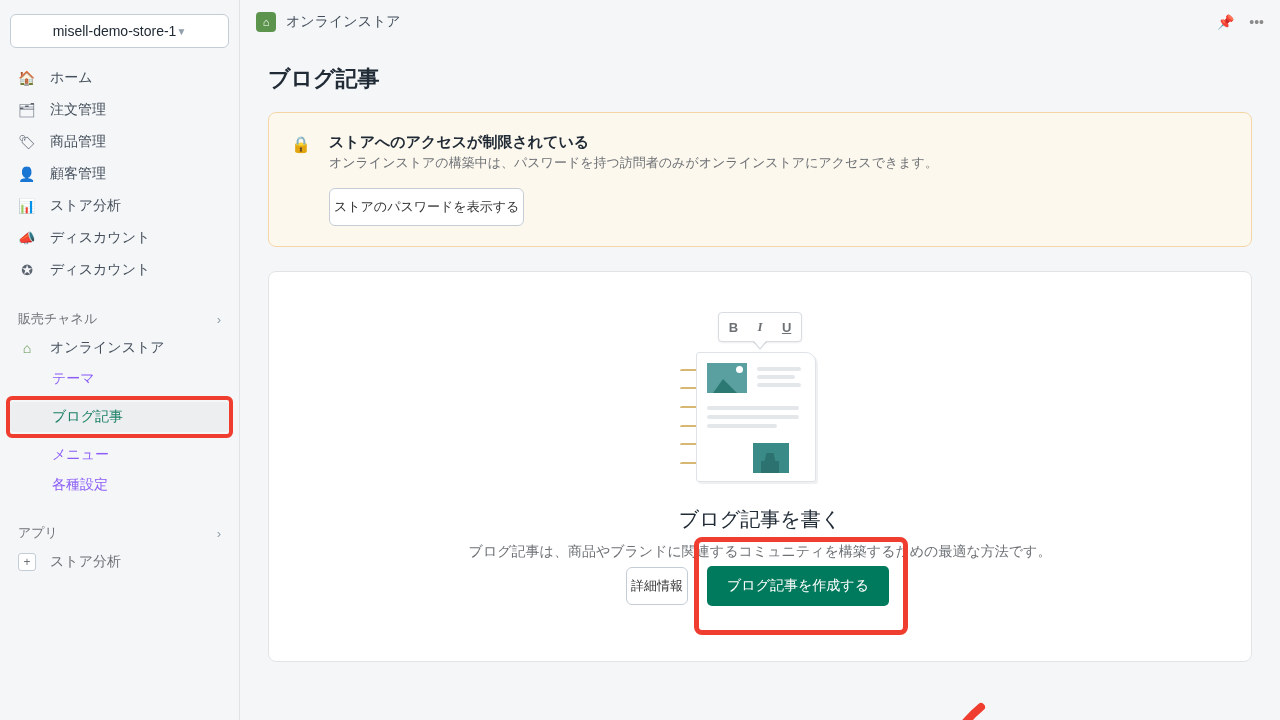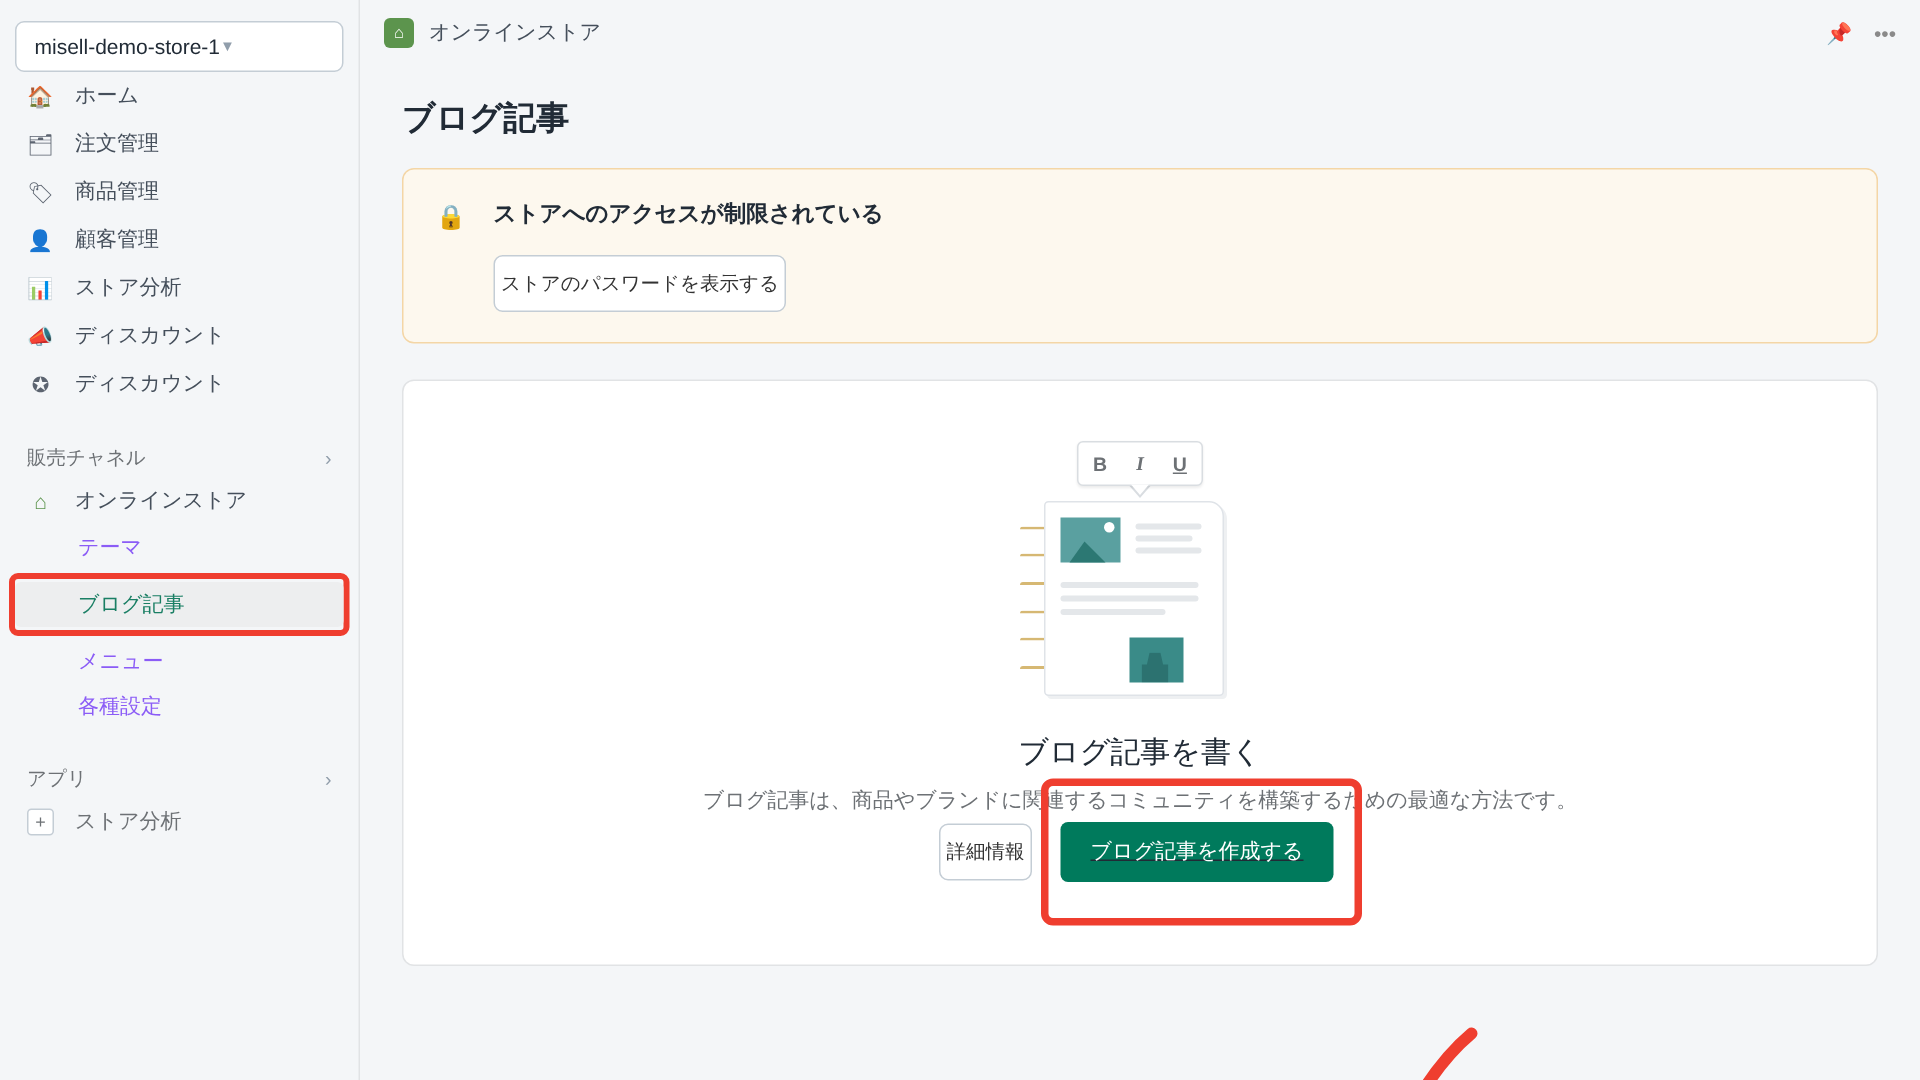--- a/index.html
+++ b/index.html
@@ -1,21 +1,21 @@
 <!DOCTYPE html>
 <html><head>
 <meta charset="utf-8">
 <style>
 * { box-sizing: border-box; margin: 0; padding: 0; }
 body { font-family: -apple-system, BlinkMacSystemFont, "Segoe UI", sans-serif; font-size: 14px; color: #212b36; background: #f4f6f8; width: 1280px; height: 720px; overflow: hidden; }
 .app { display: flex; height: 100%; }
 
 
 .sidebar { width: 240px; background: #f4f6f8; border-right: 1px solid #e1e3e5; display: flex; flex-direction: column; padding: 14px 10px 0 10px; }
-.store-select { border: 1px solid #c4cdd5; border-radius: 6px; padding: 8px 12px; display: flex; align-items: center; justify-content: flex-start; background: #fff; cursor: pointer; }
+.store-select { border: 1px solid #c4cdd5; border-radius: 6px; padding: 8px 12px; display: flex; align-items: center; justify-content: center; background: #fff; cursor: pointer; margin-bottom: 14px; }
 .store-select .caret { color: #919eab; font-size: 10px; }
 .nav-item { display: flex; align-items: center; gap: 14px; padding: 7px 8px; border-radius: 4px; color: #454f5b; cursor: pointer; }
 .nav-item .icon { width: 18px; text-align: center; color: #5c6470; }
 .nav-section { margin-top: 20px; }
 .section-head { display: flex; align-items: center; justify-content: space-between; padding: 4px 8px; color: #6d7175; font-size: 13px; gap: 12px; }
 .section-head .chev { color: #919eab; }
 .sub-item { padding: 6px 8px 6px 42px; color: #8b5cf6; cursor: pointer; border-radius: 4px; }
 .sub-item.active { background: #edeeef; color: #1a7f64; font-weight: 500; }
 .highlight-box { border: 4px solid #ef3e2f; border-radius: 6px; padding: 2px 0; margin: 2px -4px; }
 .add-app { display: flex; align-items: center; gap: 14px; padding: 7px 8px; color: #6d7175; cursor: pointer; }
@@ -28,21 +28,21 @@
 .store-badge { width: 20px; height: 20px; background: #5c944d; border-radius: 4px; display:flex; align-items:center; justify-content:center; color:#fff; font-size:11px; }
 .topbar-right { display: flex; align-items: center; gap: 14px; color: #8a8a8a; }
 .pin { color: #eec55c; }
 
 .content { padding: 20px 28px; overflow: auto; flex:1; }
 .page-title { font-size: 22px; font-weight: 600; margin-bottom: 18px; }
 
 .banner { border: 1px solid #f4d6a6; background: #fdf8ee; border-radius: 8px; padding: 20px 22px; display: flex; gap: 18px; margin-bottom: 24px; }
 .lock-icon { color: #eeb032; font-size: 16px; margin-top: 2px; }
 .banner-body { flex:1; }
-.banner-title { font-weight: 600; font-size: 15px; margin-bottom: 18px; }
+.banner-title { font-weight: 600; font-size: 15px; margin-bottom: 2px; }
 .banner-desc { color: #6d7175; font-size: 13px; margin-bottom: 16px; }
 .btn-outline { border: 1px solid #c4cdd5; background: #fff; border-radius: 6px; padding: 9px 4px; font-size: 13px; cursor: pointer; color:#333; }
 
 .card { background: #fff; border-radius: 8px; border: 1px solid #e1e3e5; padding: 40px 30px 50px; display: flex; flex-direction: column; align-items: center; position: relative; }
 .empty-illus { width: 160px; height: 170px; position: relative; margin-bottom: 24px; }
 .bil-toolbar { position:absolute; top:0; left:38px; width:84px; height:30px; background:#fff; border:1px solid #d9dde1; border-radius:4px; display:flex; align-items:center; justify-content:space-around; font-weight:700; color:#6d7175; box-shadow:0 1px 2px rgba(0,0,0,.08); z-index:3;}
 .bil-toolbar span { font-size:13px; }
 .bil-toolbar .ital { font-style: italic; font-family: serif; }
 .bil-toolbar .und { text-decoration: underline; }
 .bil-caret { position:absolute; top:29px; left:74px; width:0; height:0; border-left:6px solid transparent; border-right:6px solid transparent; border-top:7px solid #fff; z-index:3; }
@@ -57,21 +57,21 @@
 .line { height:4px; background:#e4e7ea; border-radius:2px; margin:4px 0; }
 .l1{width:44px}.l2{width:38px}.l3{width:44px}
 .full-line { height:4px; background:#e4e7ea; border-radius:2px; margin:5px 0; }
 .img-ph2 { width:36px; height:30px; background:#3a8b88; position:absolute; bottom:8px; left:56px; }
 .img-ph2::after{ content:""; position:absolute; bottom:0; left:8px; width:18px; height:20px; background:#2c7270; clip-path: polygon(30% 0,70% 0,80% 40%,100% 40%,100% 100%,0 100%,0 40%,20% 40%);}
 
 .empty-title { font-size: 20px; font-weight: 500; margin-bottom: 10px; }
 .empty-desc { color: #6d7175; font-size: 14px; text-align:center;font-family:Liberation Serif, serif; }
 .btn-row { display: flex; gap: 6px; align-items:center; }
 .btn-primary { background: #007a5c; color: #fff; border: none; border-radius: 5px; padding: 11px 20px; font-size: 14px; cursor: pointer; }
-.primary-highlight { border: 5px solid #ef3e2f; border-radius: 8px; padding: 24px 14px 24px 8px; margin:-24px -14px -24px 0; display:flex; align-items:center;text-decoration:underline; }
+.primary-highlight { border: 5px solid #ef3e2f; border-radius: 8px; padding: 24px 14px 24px 8px; margin:-24px -14px -24px 0; display:flex; align-items:center; }
 
 .arrow { position:absolute; top:430px; right:260px; transform: rotate(0deg); }
 .arrow svg { width: 90px; height: 110px; }
 </style>
 </head>
 <body>
 
 <div class="app">
   <aside class="sidebar">
     <div class="store-select">
@@ -149,20 +149,21 @@
       </div>
     </div>
 
     <div class="content">
       <h1 class="page-title">ブログ記事</h1>
 
       <div class="banner">
         <span class="lock-icon">🔒</span>
         <div class="banner-body">
           <div class="banner-title">ストアへのアクセスが制限されている</div>
+          <div class="banner-desc">オンラインストアの構築中は、パスワードを持つ訪問者のみがオンラインストアにアクセスできます。</div>
           <button class="btn-outline">ストアのパスワードを表示する</button>
         </div>
       </div>
 
       <div class="card">
         <div class="empty-illus">
           <div class="bil-toolbar">
               <span>B</span>
               <span class="ital">I</span>
               <span class="und">U</span>

